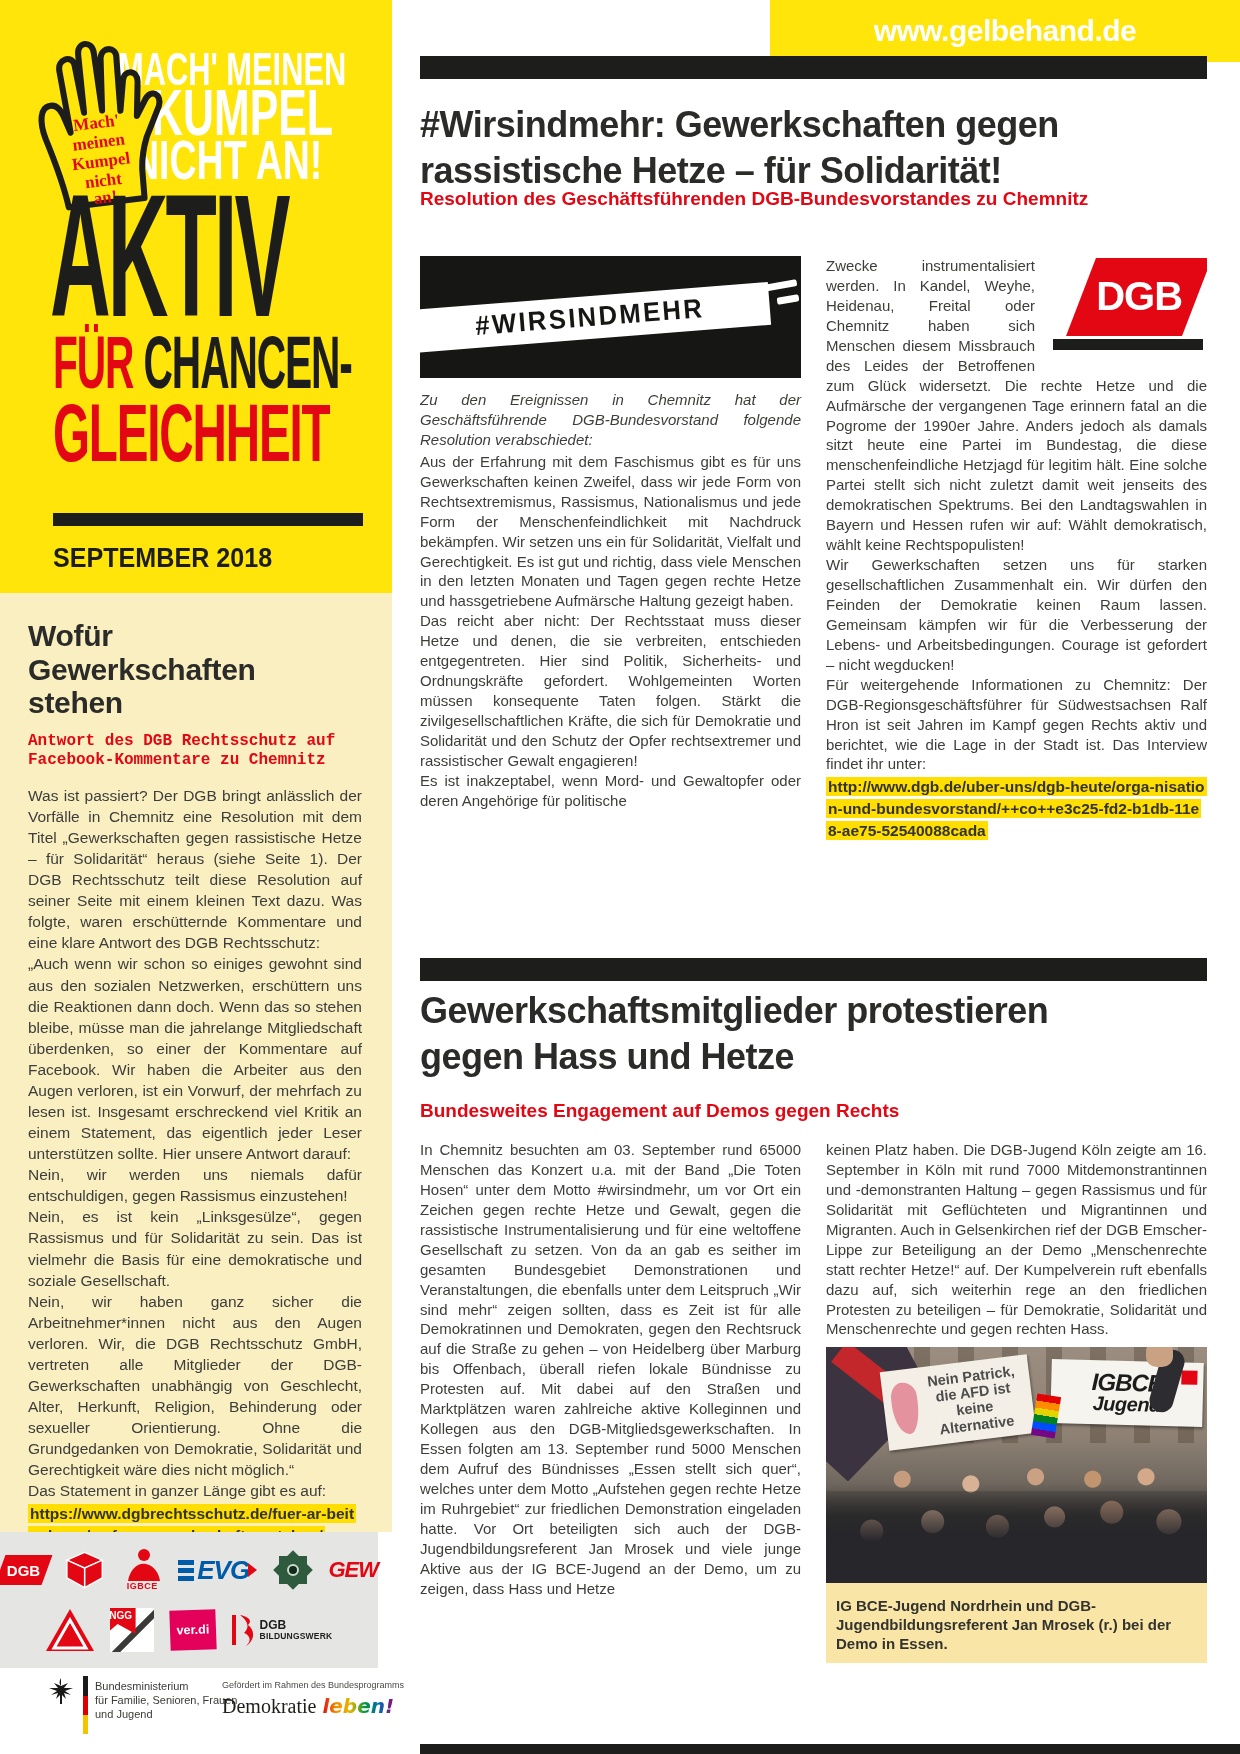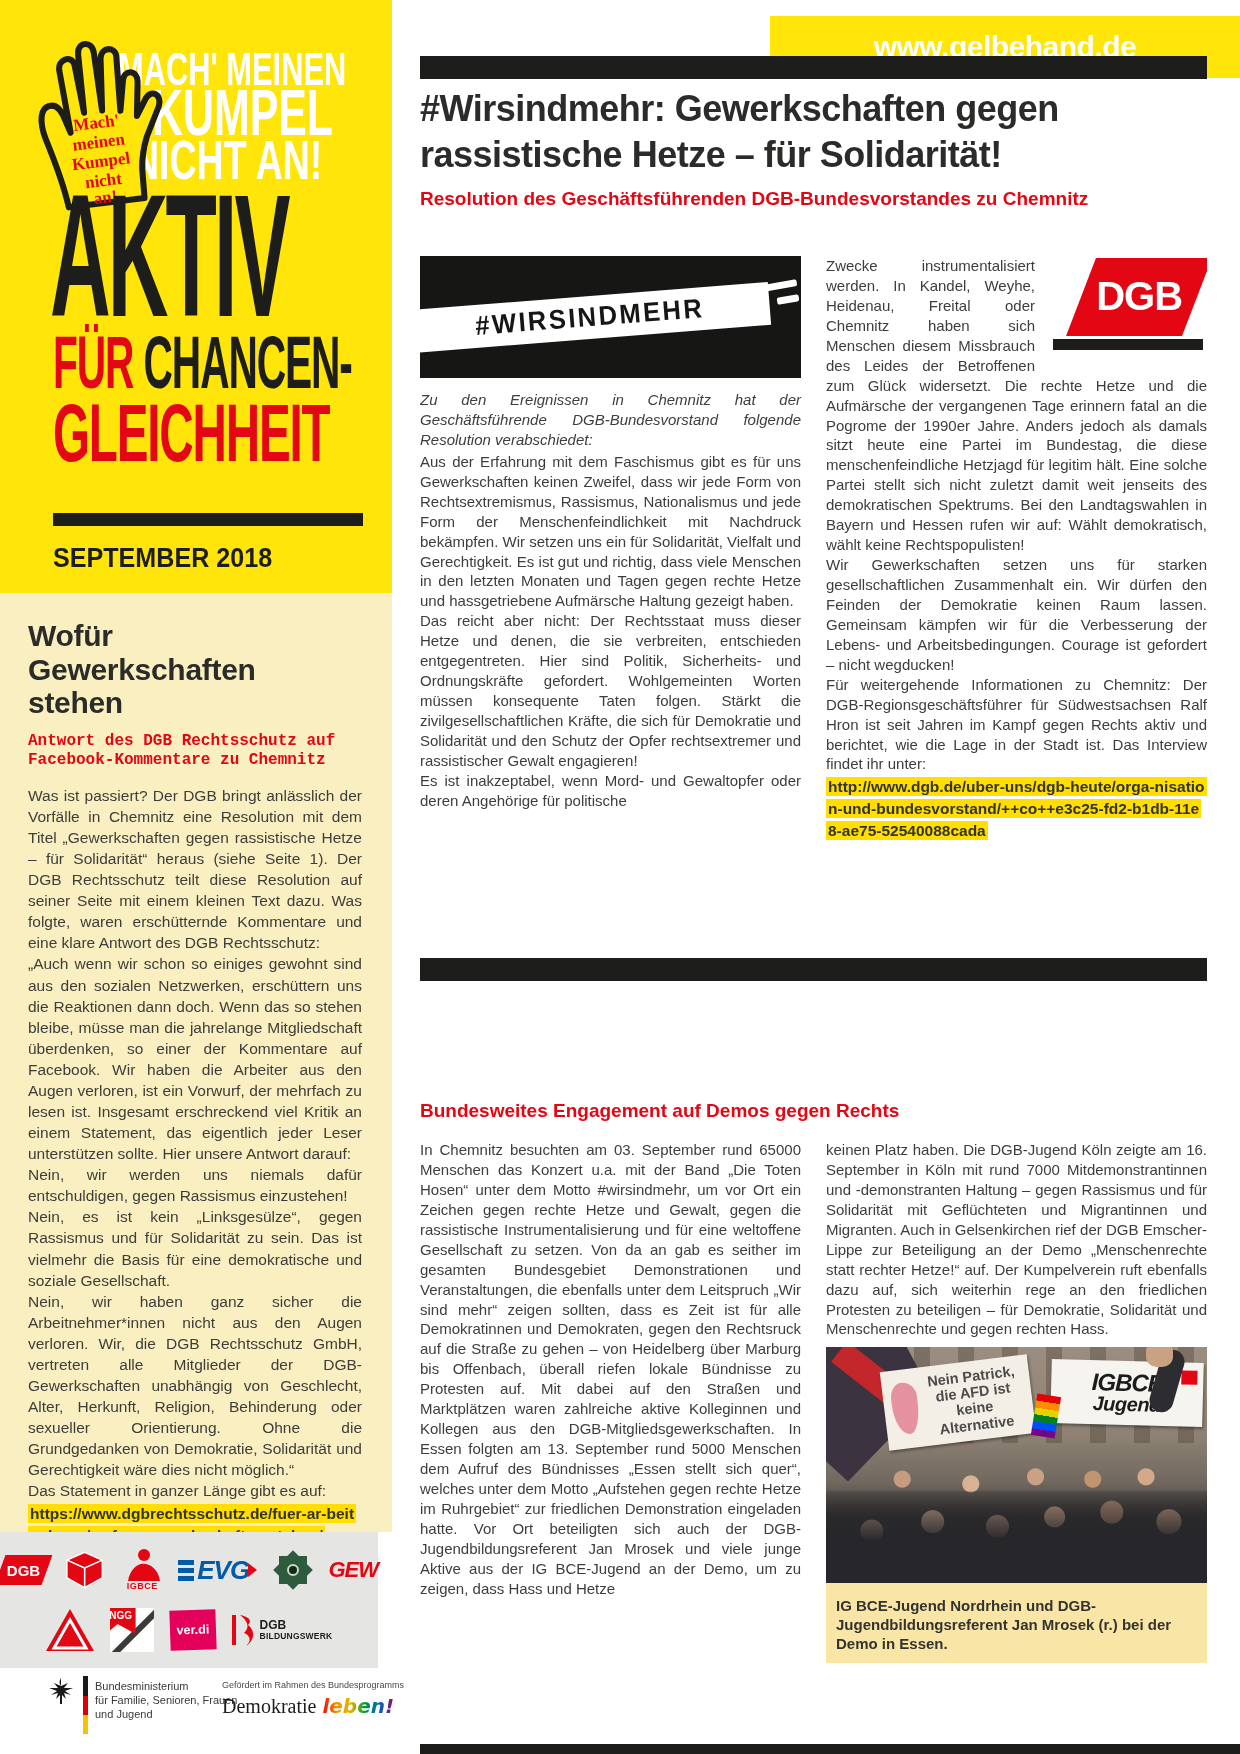--- a/index.html
+++ b/index.html
@@ -75,28 +75,28 @@
   .min-text{font-size:11px;line-height:1.25;color:#3a3a38;padding-top:4px;}
   .program{position:absolute;left:222px;top:12px;}
   .prog-note{font-size:9px;color:#4a4a48;}
   .prog-name{margin-top:4px;display:flex;align-items:baseline;gap:6px;}
   .prog-serif{font-family:"Liberation Serif", serif;font-size:20px;color:#1d1d1b;}
   .prog-script{font-family:"DejaVu Sans", sans-serif;font-style:italic;font-weight:bold;font-size:20px;
                background:linear-gradient(90deg,#e30613,#f39200,#e3b600,#009640,#0069b4,#a1006b);
                -webkit-background-clip:text;background-clip:text;color:transparent;}
 
   
-  .url-banner{position:absolute;left:770px;top:16px;width:470px;height:62px;background:#ffe50a;
+  .url-banner{position:absolute;left:770px;top:0;width:470px;height:62px;background:#ffe50a;
               display:flex;align-items:center;justify-content:center;}
   .url-banner span{color:#fff;font-weight:bold;font-size:30px;letter-spacing:-0.5px;}
   .bar{position:absolute;left:420px;width:787px;height:23px;background:#1d1d1b;}
   .a1-bar{top:56px;} .a2-bar{top:958px;}
   .art-title{position:absolute;left:420px;margin:0;width:660px;font-size:36px;line-height:1.28;
              font-weight:bold;color:#2b2b29;letter-spacing:-0.5px;}
-  .a1-title{top:86px;} .a2-title{top:988px;}
+  .a1-title{top:102px;} .a2-title{top:988px;}
   .art-sub{position:absolute;left:420px;font-size:19px;}
   .a1-sub{top:188px;} .a2-sub{top:1100px;}
   .cols{position:absolute;left:420px;width:787px;display:flex;gap:25px;overflow:hidden;}
   .a1-cols{top:256px;height:700px;}
   .a2-cols{top:1140px;height:604px;}
   .col{width:381px;font-size:15px;line-height:1.33;text-align:justify;color:#3d3d3b;}
   .body-text{white-space:pre-line;}
   .intro{font-style:italic;margin-bottom:2px;}
 
   
@@ -300,20 +300,21 @@
         <div class="dgb-underbar"></div>
       </div>
       <div class="body-text">Zwecke instrumentalisiert werden. In Kandel, Weyhe, Heidenau, Freital oder Chemnitz haben sich Menschen diesem Missbrauch des Leides der Betroffenen zum Glück widersetzt. Die rechte Hetze und die Aufmärsche der vergangenen Tage erinnern fatal an die Pogrome der 1990er Jahre. Anders jedoch als damals sitzt heute eine Partei im Bundestag, die diese menschenfeindliche Hetzjagd für legitim hält. Eine solche Partei stellt sich nicht zuletzt damit weit jenseits des demokratischen Spektrums. Bei den Landtagswahlen in Bayern und Hessen rufen wir auf: Wählt demokratisch, wählt keine Rechtspopulisten!
 Wir Gewerkschaften setzen uns für starken gesellschaftlichen Zusammenhalt ein. Wir dürfen den Feinden der Demokratie keinen Raum lassen. Gemeinsam kämpfen wir für die Verbesserung der Lebens- und Arbeitsbedingungen. Courage ist gefordert – nicht wegducken!
 Für weitergehende Informationen zu Chemnitz: Der DGB-Regionsgeschäftsführer für Südwestsachsen Ralf Hron ist seit Jahren im Kampf gegen Rechts aktiv und berichtet, wie die Lage in der Stadt ist. Das Interview findet ihr unter:</div>
       <div class="link-line"><span class="link-hl">http://www.dgb.de/uber-uns/dgb-heute/orga-nisation-und-bundesvorstand/++co++e3c25-fd2-b1db-11e8-ae75-52540088cada</span></div>
     </div>
   </div>
 
   <div class="bar a2-bar"></div>
+  <h1 class="art-title a2-title">Gewerkschaftsmitglieder protestieren gegen Hass und Hetze</h1>
   <div class="red-sub art-sub a2-sub">Bundesweites Engagement auf Demos gegen Rechts</div>
 
   <div class="cols a2-cols">
     <div class="col">
       <div class="body-text">In Chemnitz besuchten am 03. September rund 65000 Menschen das Konzert u.a. mit der Band „Die Toten Hosen“ unter dem Motto #wirsindmehr, um vor Ort ein Zeichen gegen rechte Hetze und Gewalt, gegen die rassistische Instrumentalisierung und für eine weltoffene Gesellschaft zu setzen. Von da an gab es seither im gesamten Bundesgebiet Demonstrationen und Veranstaltungen, die ebenfalls unter dem Leitspruch „Wir sind mehr“ zeigen sollten, dass es Zeit ist für alle Demokratinnen und Demokraten, gegen den Rechtsruck auf die Straße zu gehen – von Heidelberg über Marburg bis Offenbach, überall riefen lokale Bündnisse zu Protesten auf. Mit dabei auf den Straßen und Marktplätzen waren zahlreiche aktive Kolleginnen und Kollegen aus den DGB-Mitgliedsgewerkschaften. In Essen folgten am 13. September rund 5000 Menschen dem Aufruf des Bündnisses „Essen stellt sich quer“, welches unter dem Motto „Aufstehen gegen rechte Hetze im Ruhrgebiet“ zur friedlichen Demonstration eingeladen hatte. Vor Ort beteiligten sich auch der DGB-Jugendbildungsreferent Jan Mrosek und viele junge Aktive aus der IG BCE-Jugend an der Demo, um zu zeigen, dass Hass und Hetze</div>
     </div>
     <div class="col">
       <div class="body-text">keinen Platz haben. Die DGB-Jugend Köln zeigte am 16. September in Köln mit rund 7000 Mitdemonstrantinnen und -demonstranten Haltung – gegen Rassismus und für Solidarität mit Geflüchteten und Migrantinnen und Migranten. Auch in Gelsenkirchen rief der DGB Emscher-Lippe zur Beteiligung an der Demo „Menschenrechte statt rechter Hetze!“ auf. Der Kumpelverein ruft ebenfalls dazu auf, sich weiterhin rege an den friedlichen Protesten zu beteiligen – für Demokratie, Solidarität und Menschenrechte und gegen rechten Hass.</div>
       <div class="photo">
         <div class="photo-tex"></div>

